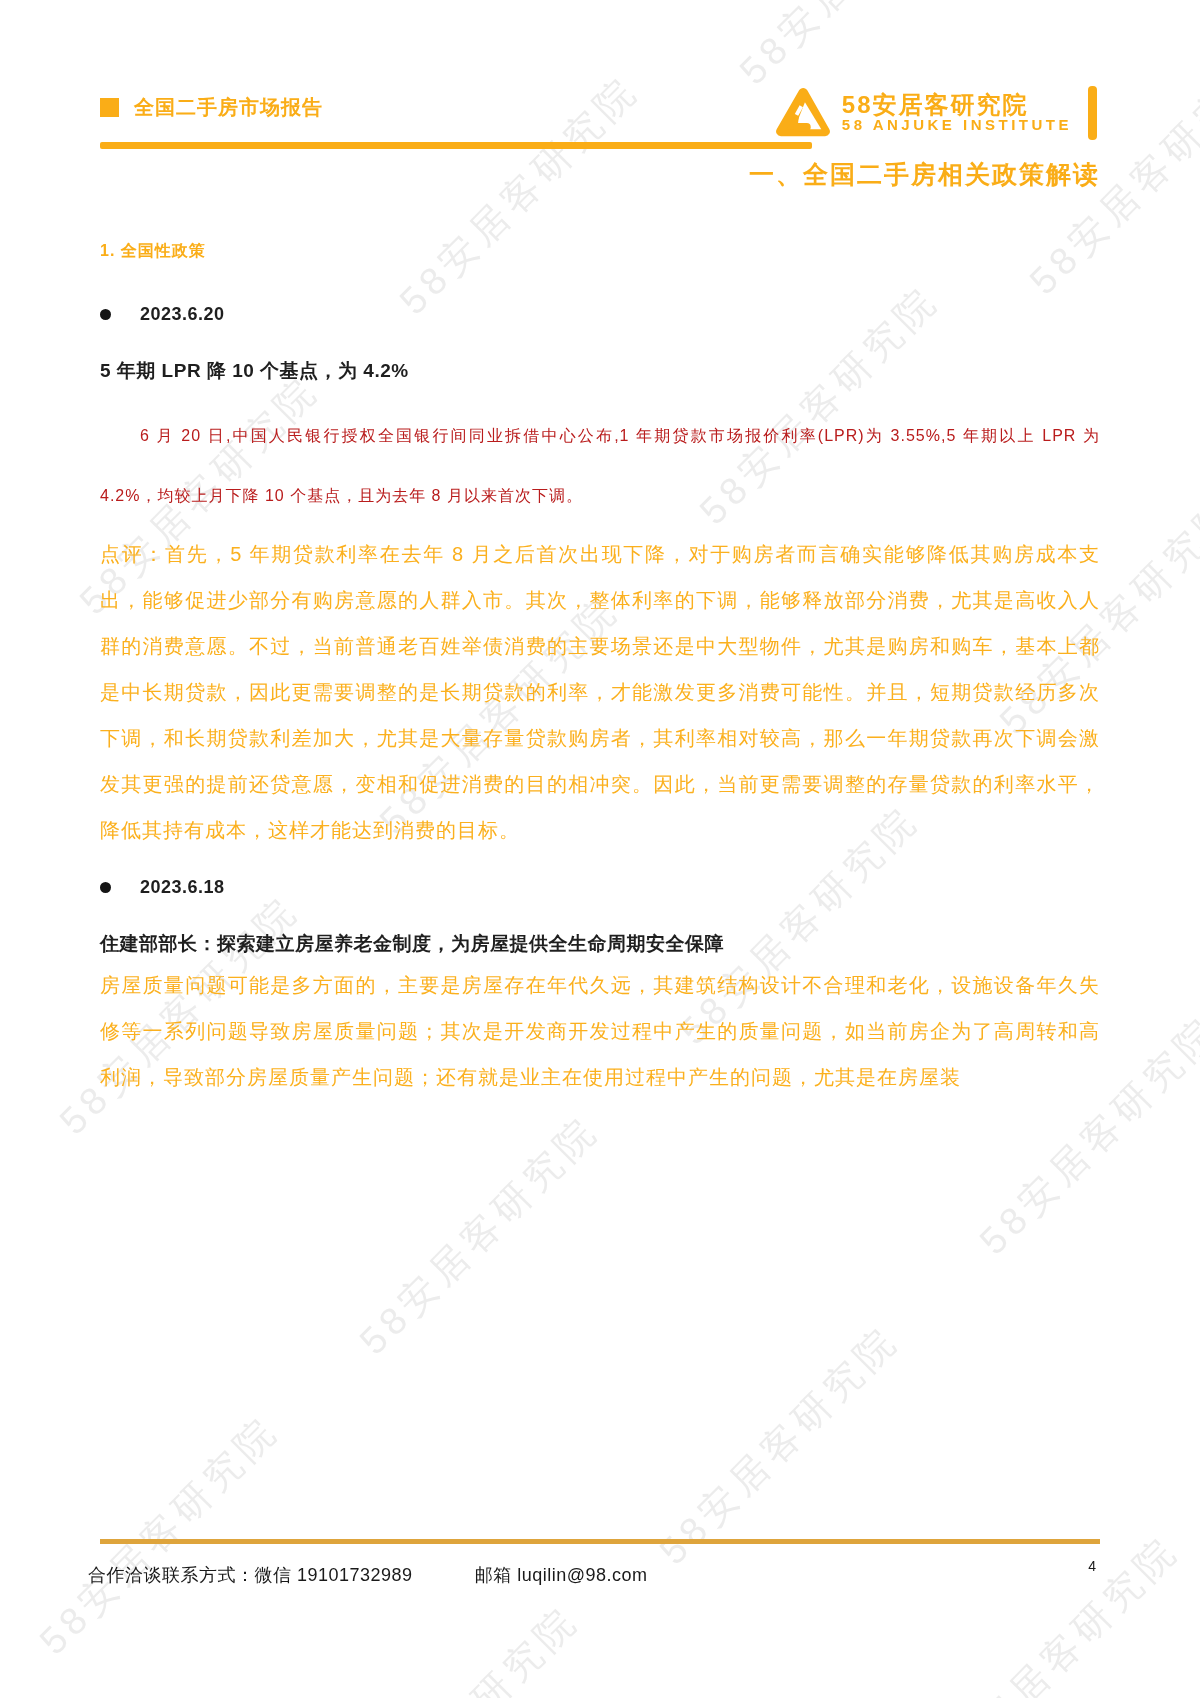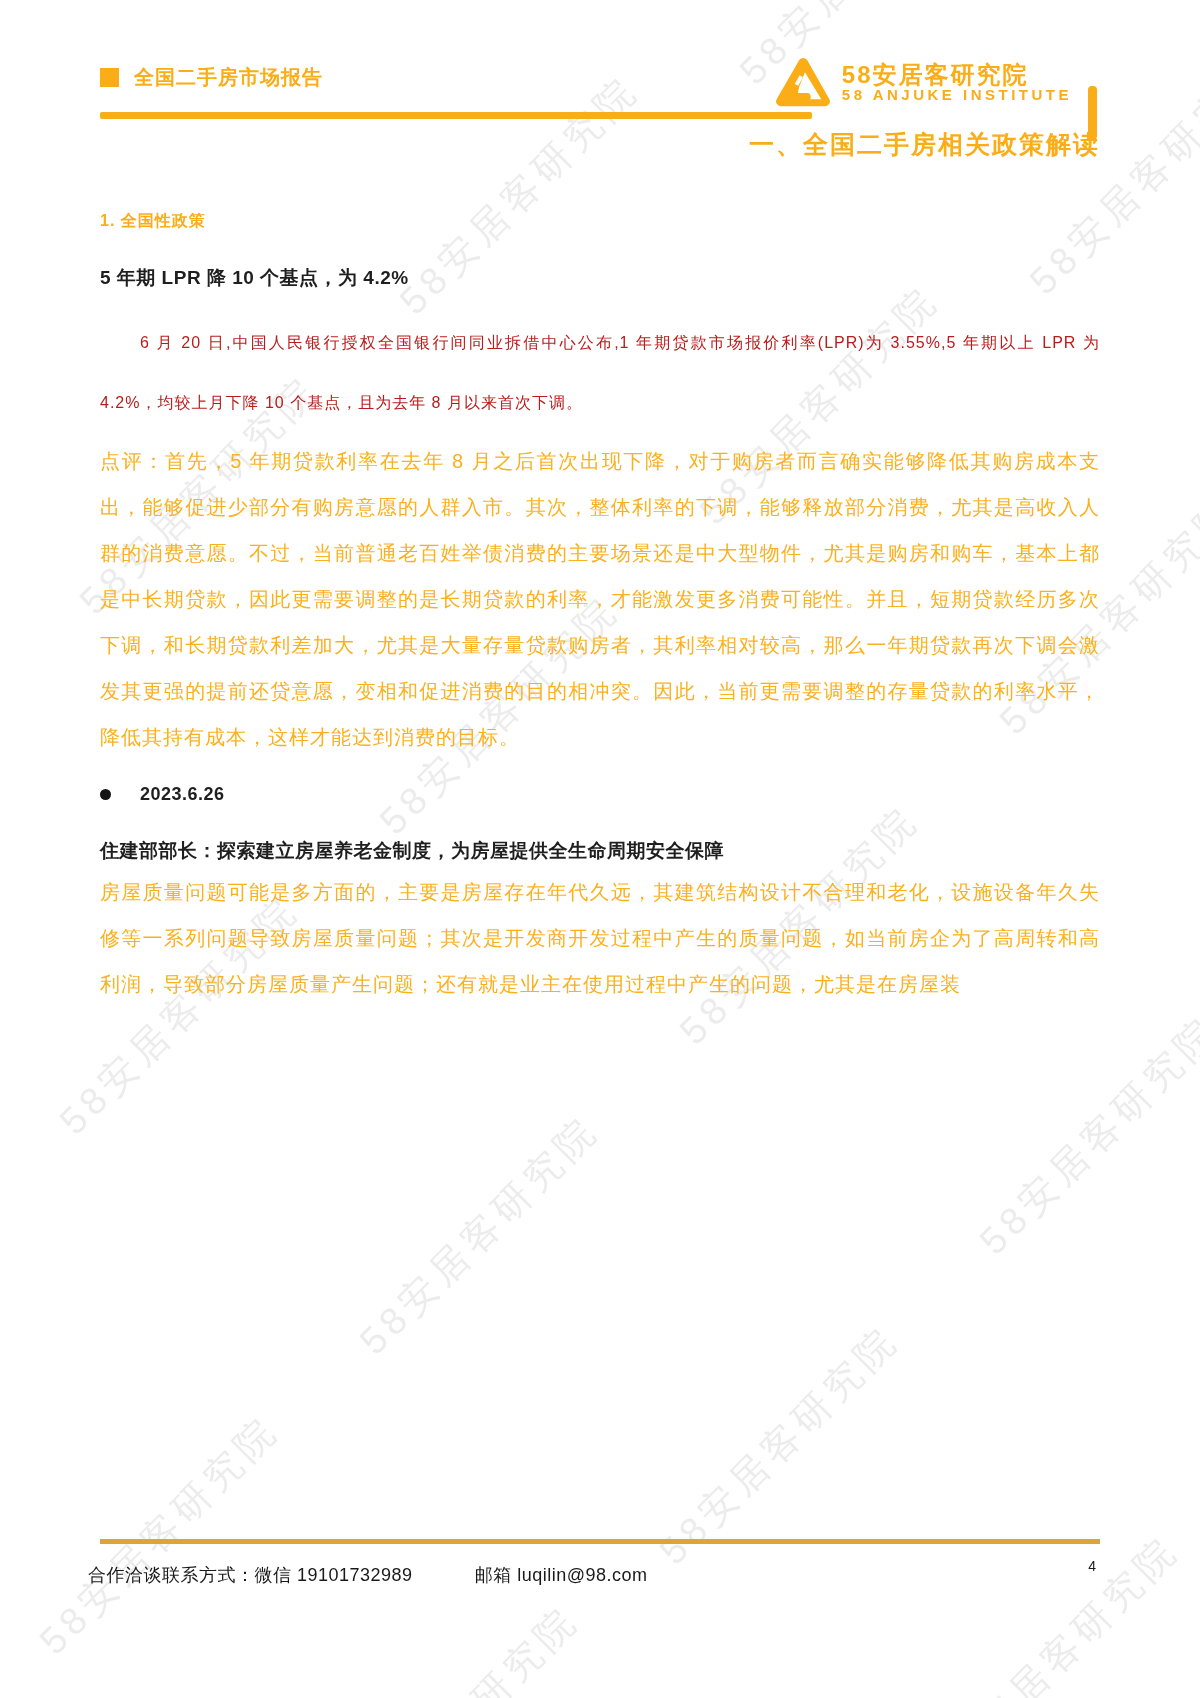--- a/index.html
+++ b/index.html
@@ -25,21 +25,21 @@
     position:absolute;
     white-space:nowrap;
     font-size:38px;
     letter-spacing:6px;
     color:var(--wm);
     opacity:.42;
     transform:rotate(-45deg);
     font-weight:400;
   }
   
-  .content{position:relative;z-index:1;margin:0 100px;padding-top:56px;width:1000px;}
+  .content{position:relative;z-index:1;margin:0 100px;padding-top:86px;width:1000px;}
   .header{display:flex;justify-content:space-between;align-items:flex-start;height:56px;}
   .header-left{display:flex;align-items:center;gap:15px;padding-top:8px;}
   .header-square{width:19px;height:19px;background:var(--accent);flex:0 0 auto;}
   .header-title{font-size:20px;font-weight:bold;color:var(--accent);letter-spacing:1px;}
   .header-right{display:flex;align-items:center;gap:10px;padding-right:28px;}
   .logo-mark{width:58px;height:52px;flex:0 0 auto;}
   .logo-text-cn{font-size:24px;font-weight:bold;color:var(--accent);letter-spacing:2px;line-height:26px;}
   .logo-text-en{font-size:15px;font-weight:bold;color:var(--accent);letter-spacing:3.5px;line-height:14px;}
   .logo-bar{position:absolute;left:1088px;top:86px;width:9px;height:54px;border-radius:4px;background:var(--accent);z-index:1;}
   .header-rule{width:712px;height:7px;background:var(--accent);border-radius:2px;}
@@ -118,27 +118,31 @@
         </div>
       </div>
     </div>
 
     <div class="header-rule"></div>
 
     <div class="main-title">一、全国二手房相关政策解读</div>
 
     <div class="section-title">1. 全国性政策</div>
 
+    <div class="bullet-row">
+      <span class="bullet-dot"></span>
+      <span class="bullet-date">2023.6.20</span>
+    </div>
     <div class="entry-heading">5 年期 LPR 降 10 个基点，为 4.2%</div>
     <p class="body-para">6 月 20 日,中国人民银行授权全国银行间同业拆借中心公布,1 年期贷款市场报价利率(LPR)为 3.55%,5 年期以上 LPR 为 4.2%，均较上月下降 10 个基点，且为去年 8 月以来首次下调。</p>
     <p class="comment-para">点评：首先，5 年期贷款利率在去年 8 月之后首次出现下降，对于购房者而言确实能够降低其购房成本支出，能够促进少部分有购房意愿的人群入市。其次，整体利率的下调，能够释放部分消费，尤其是高收入人群的消费意愿。不过，当前普通老百姓举债消费的主要场景还是中大型物件，尤其是购房和购车，基本上都是中长期贷款，因此更需要调整的是长期贷款的利率，才能激发更多消费可能性。并且，短期贷款经历多次下调，和长期贷款利差加大，尤其是大量存量贷款购房者，其利率相对较高，那么一年期贷款再次下调会激发其更强的提前还贷意愿，变相和促进消费的目的相冲突。因此，当前更需要调整的存量贷款的利率水平，降低其持有成本，这样才能达到消费的目标。</p>
 
     <div class="bullet-row second">
       <span class="bullet-dot"></span>
-      <span class="bullet-date">2023.6.26</span>
+      <span class="bullet-date">2023.6.18</span>
     </div>
     <div class="entry-heading">住建部部长：探索建立房屋养老金制度，为房屋提供全生命周期安全保障</div>
     <p class="comment-para">房屋质量问题可能是多方面的，主要是房屋存在年代久远，其建筑结构设计不合理和老化，设施设备年久失修等一系列问题导致房屋质量问题；其次是开发商开发过程中产生的质量问题，如当前房企为了高周转和高利润，导致部分房屋质量产生问题；还有就是业主在使用过程中产生的问题，尤其是在房屋装</p>
 
   </div>
 
   <div class="footer-rule"></div>
   <div class="footer">
     <span class="footer-contact">合作洽谈联系方式：微信 19101732989</span>
     <span class="footer-email">邮箱 luqilin@98.com</span>

